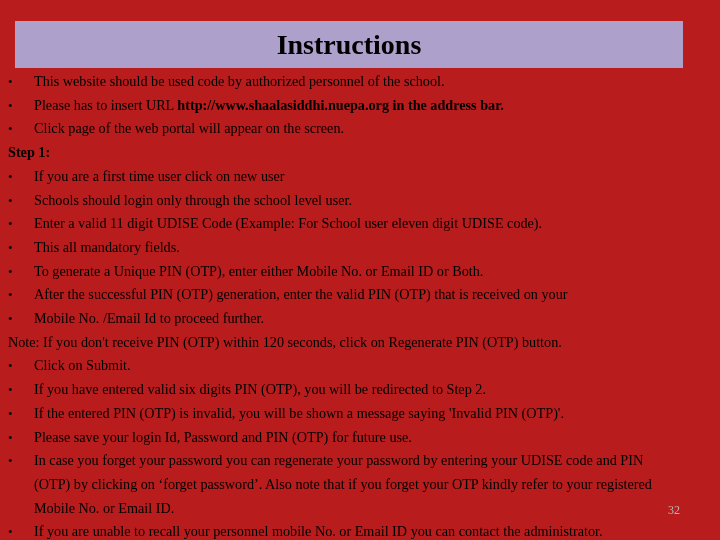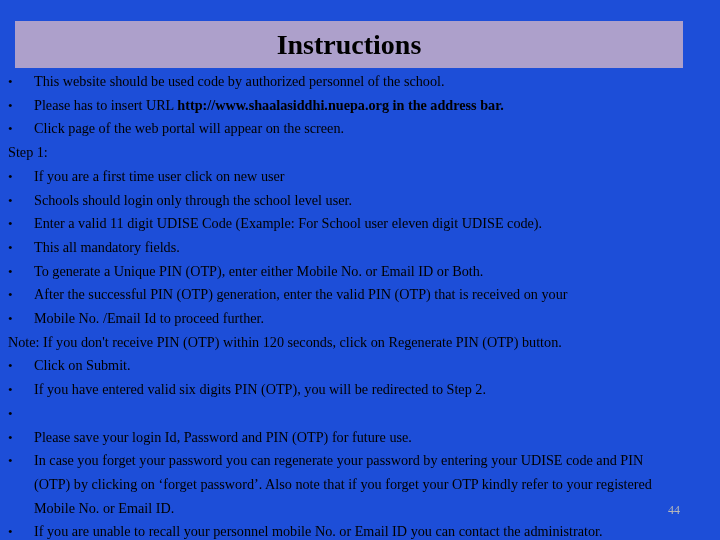--- a/index.html
+++ b/index.html
@@ -13,21 +13,21 @@
     overflow: hidden;
     font-family: "Liberation Serif", "DejaVu Serif", serif;
     color: #000000;
     position: relative;
   }
   #slide {
     position: absolute;
     left: 0; top: 0;
     width: 720px;
     height: 540px;
-    background: #1d4ed8;
+    background: #b91c1c;
   }
   
   #title-banner {
     position: absolute;
     left: 15px;
     top: 21px;
     width: 668px;
     height: 47px;
     background: #ada0cb;
     display: flex;
@@ -67,21 +67,21 @@
     left: 8px;
     top: 0;
     font-size: 13px;
     line-height: 23.7px;
   }
   
   .plain-row {
     padding-left: 8px;
   }
   .plain-row.bold-lead {
-    font-weight: normal;
+    font-weight: bold;
   }
   .bold {
     font-weight: bold;
   }
   
   .bullet-row.multi {
     white-space: normal;
     width: 674px;
     box-sizing: border-box;
     padding-right: 10px;
@@ -170,34 +170,35 @@
       <span>Click on Submit.</span>
     </div>
 
     <div class="line bullet-row">
       <span class="bullet-mark">•</span>
       <span>If you have entered valid six digits PIN (OTP), you will be redirected to Step 2.</span>
     </div>
 
     <div class="line bullet-row">
       <span class="bullet-mark">•</span>
+      <span>If the entered PIN (OTP) is invalid, you will be shown a message saying 'Invalid PIN (OTP)'.</span>
     </div>
 
     <div class="line bullet-row">
       <span class="bullet-mark">•</span>
       <span>Please save your login Id, Password and PIN (OTP) for future use.</span>
     </div>
 
     <div class="line bullet-row multi">
       <span class="bullet-mark">•</span>
       <span>In case you forget your password you can regenerate your password by entering your UDISE code and PIN (OTP) by clicking on ‘forget password’. Also note that if you forget your OTP kindly refer to your registered Mobile No. or Email ID.</span>
     </div>
 
     <div class="line bullet-row">
       <span class="bullet-mark">•</span>
       <span>If you are unable to recall your personnel mobile No. or Email ID you can contact the administrator.</span>
     </div>
 
   </div>
 
-  <div id="page-number">44</div>
+  <div id="page-number">32</div>
 
 </div>
 
 </body></html>

